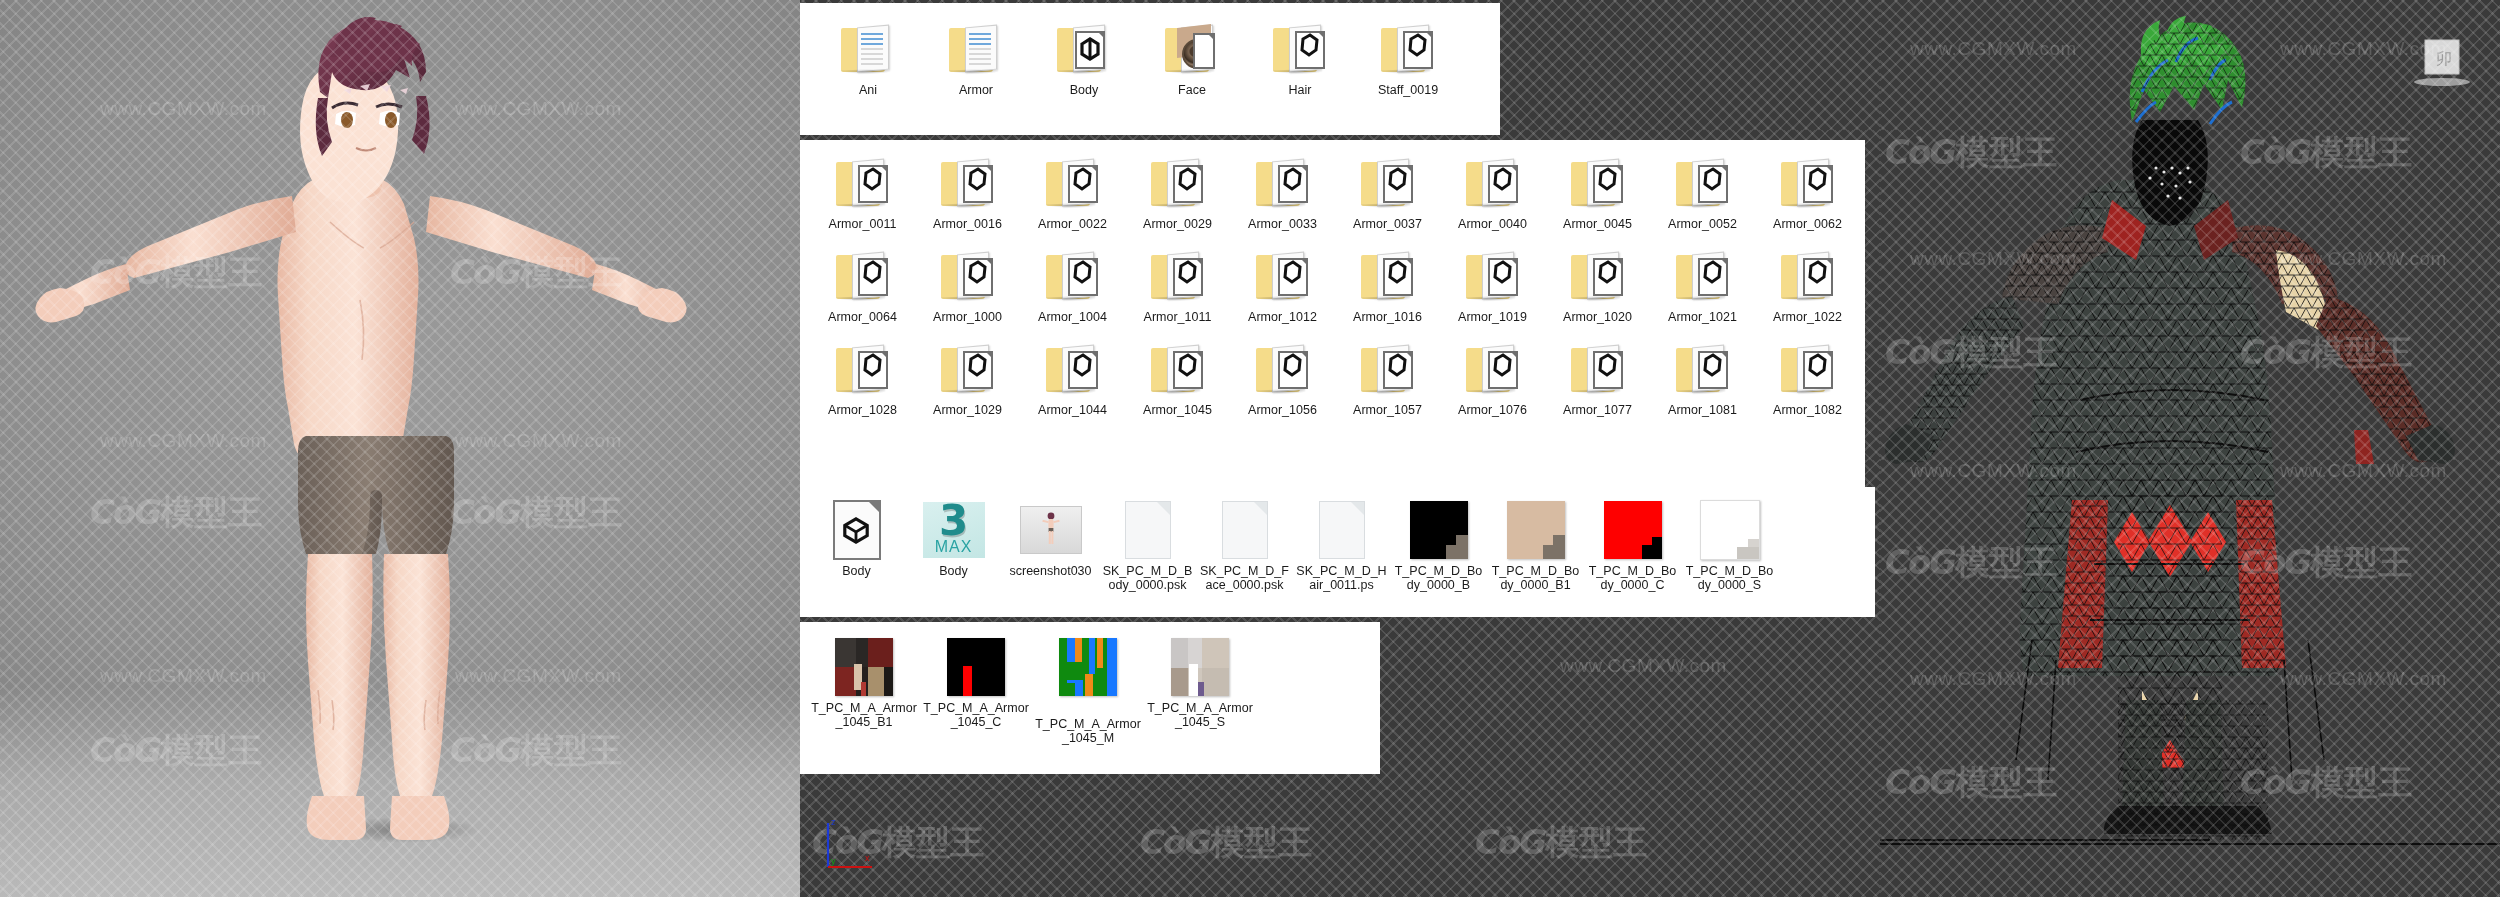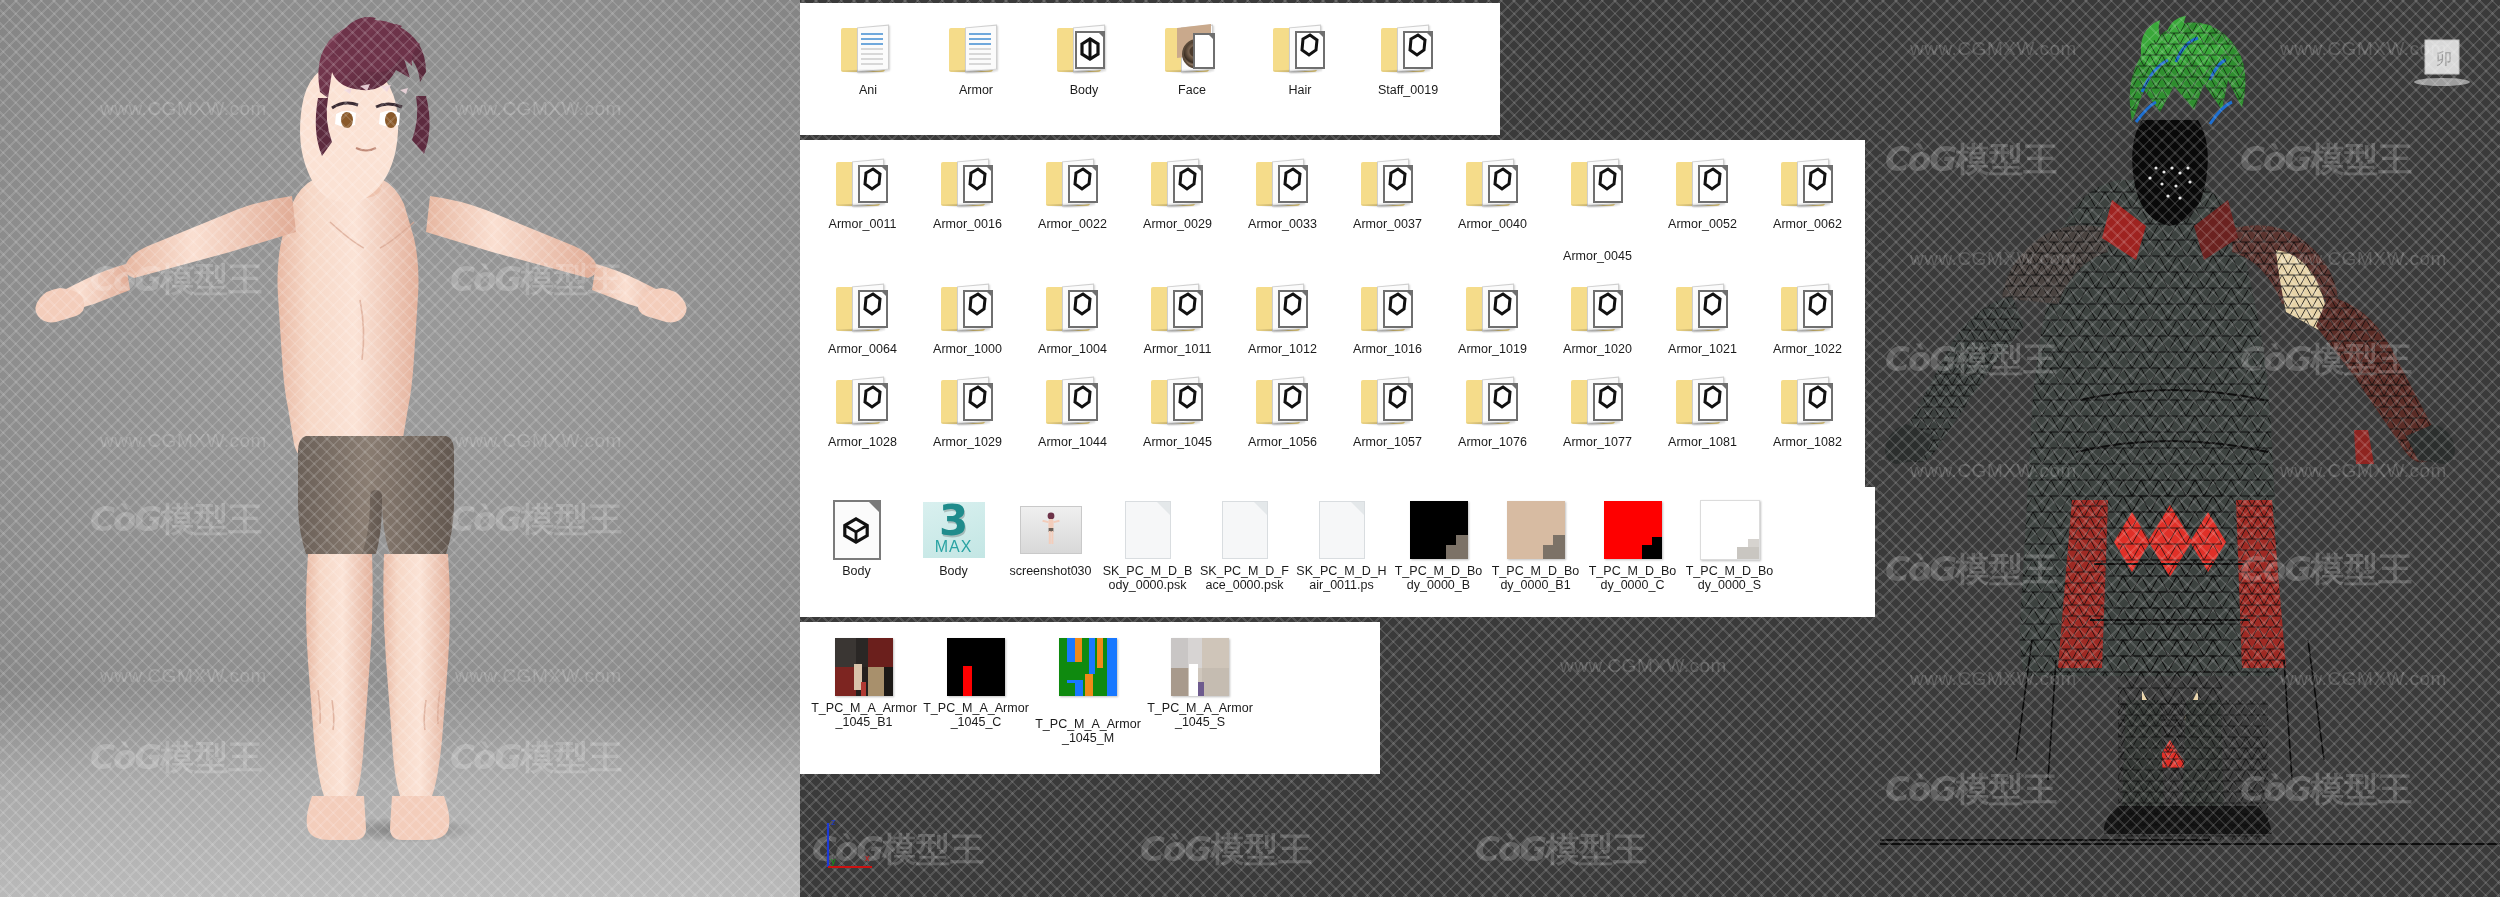--- a/index.html
+++ b/index.html
@@ -7,21 +7,21 @@
   .stage{position:relative;width:2500px;height:897px;background:#2b2b2b;overflow:hidden;}
 
   
   .wm{position:absolute;inset:0;pointer-events:none;z-index:5;}
   .wm .xline{position:absolute;inset:-200px;
     background-image:
       repeating-linear-gradient(45deg, rgba(255,255,255,.13) 0 2px, rgba(255,255,255,0) 2px 9px),
       repeating-linear-gradient(-45deg, rgba(255,255,255,.13) 0 2px, rgba(255,255,255,0) 2px 9px);
     background-size:330px 330px;}
   .wm-txt{position:absolute;color:rgba(255,255,255,.18);font-size:19px;white-space:nowrap;letter-spacing:.5px;}
-  .wm-logo{position:absolute;color:rgba(255,255,255,.20);font-size:34px;font-weight:bold;white-space:nowrap;font-family:"DejaVu Sans",sans-serif;margin-top:7px;}
+  .wm-logo{position:absolute;color:rgba(255,255,255,.20);font-size:34px;font-weight:bold;white-space:nowrap;font-family:"DejaVu Sans",sans-serif;}
   .wm-logo .cg{font-style:italic;letter-spacing:-2px;}
 
   
   #leftViewport{position:absolute;left:0;top:0;width:800px;height:897px;
     background:radial-gradient(120% 100% at 50% 42%, #9a9a9a 0%, #8d8d8d 42%, #7e7e7e 72%, #737373 100%);
     overflow:hidden;}
   #leftViewport .floor{position:absolute;left:0;right:0;bottom:0;height:210px;
     background:linear-gradient(180deg, rgba(190,190,190,0) 0%, rgba(198,198,198,.55) 45%, rgba(205,205,205,.75) 100%);}
   #leftViewport .contactshadow{position:absolute;left:330px;bottom:54px;width:150px;height:26px;border-radius:50%;
     background:radial-gradient(ellipse at center, rgba(60,60,60,.45), rgba(60,60,60,0) 70%);}
@@ -518,21 +518,21 @@
                 <div class="back"></div>
                 <div class="page"></div>
                 <div class="doc" style="left:24px;top:6px;"><svg width="22" height="24" viewBox="0 0 22 24">
                     <path d="M6 6 l7 -4 l7 5 l-1 10 l-7 5 l-7 -5 z" fill="none" stroke="#111" stroke-width="3"></path>
                   </svg></div>
                 <div class="shadow"></div>
               </div>
             </div>
             <div class="lbl">Armor_0040</div>
           </div>
-          <div class="cell" style="width: 105px; gap: 32px;">
+          <div class="cell" style="width: 105px;">
             <div class="thumbwrap">
               <div class="folder">
                 <div class="back"></div>
                 <div class="page"></div>
                 <div class="doc" style="left:24px;top:6px;"><svg width="22" height="24" viewBox="0 0 22 24">
                     <path d="M6 6 l7 -4 l7 5 l-1 10 l-7 5 l-7 -5 z" fill="none" stroke="#111" stroke-width="3"></path>
                   </svg></div>
                 <div class="shadow"></div>
               </div>
             </div>

